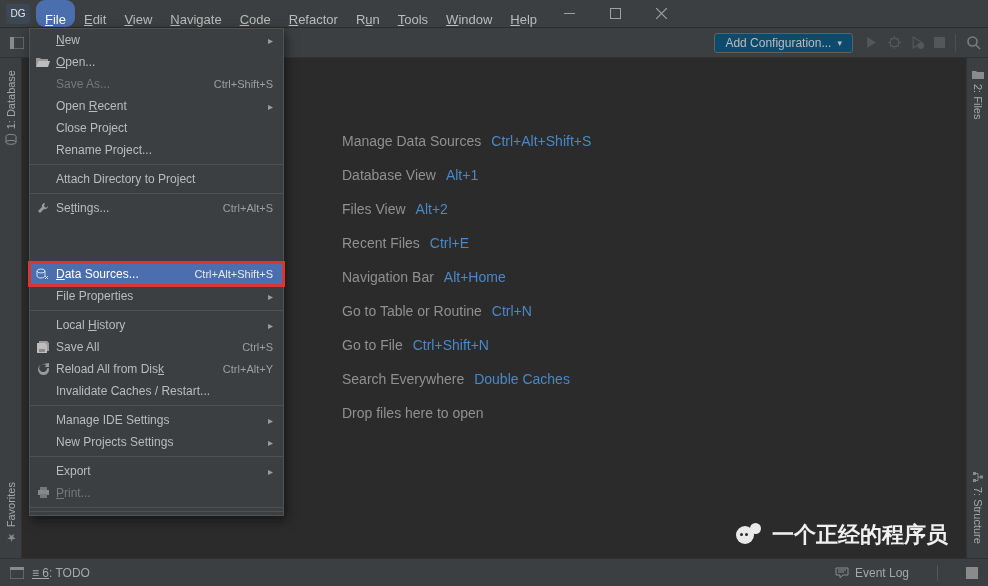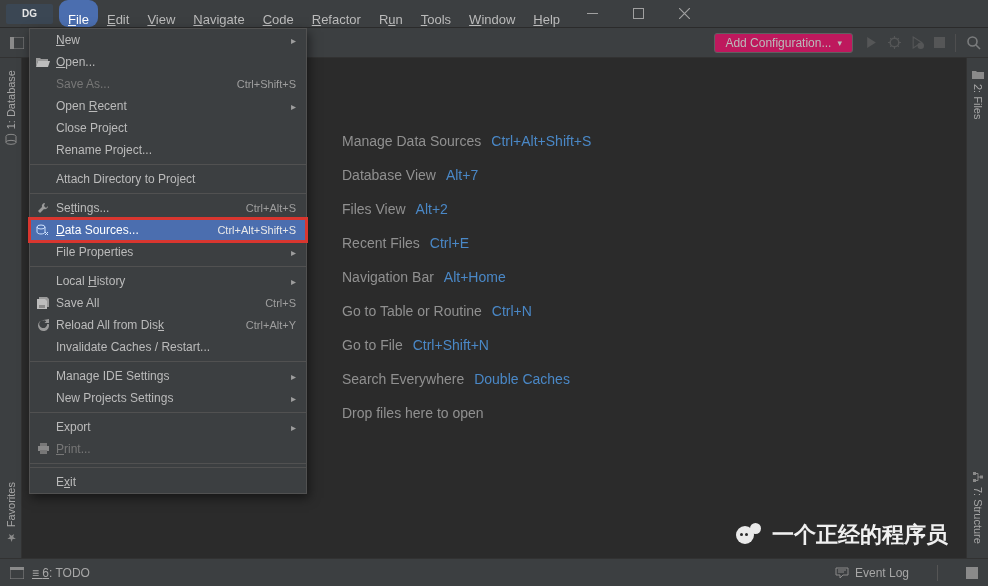--- a/index.html
+++ b/index.html
@@ -1,34 +1,34 @@
 <!DOCTYPE html>
 <html><head>
 <meta charset="utf-8">
 <style>
   * { box-sizing: border-box; margin: 0; padding: 0; font-family: "Segoe UI", Arial, sans-serif; }
   body { width: 988px; height: 586px; background: #2b2b2b; color: #bbbbbb; overflow: hidden; position: relative; font-size: 13px; }
 
   
   .titlebar { height: 28px; background: #3c3f41; display: flex; align-items: center; border-bottom: 1px solid #2b2b2b; }
-  .logo { width: 47px; height: 20px; background: #3b4754; color: #e6e6e6; font-size: 10px; font-weight: bold; display: flex; align-items: center; justify-content: center; border-radius: 2px; margin: 16px 6px; }
+  .logo { width: 24px; height: 20px; background: #3b4754; color: #e6e6e6; font-size: 10px; font-weight: normal; display: flex; align-items: center; justify-content: center; border-radius: 2px; margin: 16px 6px; }
   .menubar { display: flex; align-items: center; height: 100%; }
   .menuitem { padding: 0 9px; height: 100%; display: flex; align-items: flex-end; cursor: default; color: #bbbbbb; border-radius: 9px; }
   .menuitem u { text-decoration: underline; }
   .menuitem.active { background: #4b6eaf; color: #ffffff; }
   .title-text { flex: 1; text-align: left; padding-left: 40px; color: #8a8a8a; }
   .winctrls { display: flex; height: 100%; }
   .winctrl { width: 46px; display: flex; align-items: center; justify-content: center; color: #a0a0a0; }
   .winctrl svg { width: 11px; height: 11px; }
 
   
   .toolbar { height: 30px; background: #3c3f41; display: flex; align-items: center; border-bottom: 1px solid #323232; padding: 0 6px; }
   .tool-left { width: 22px; display: flex; justify-content: center; }
   .tool-spacer { flex: 1; }
-  .addconf { background: #be185d; border: 1px solid #5e6060; color: #bbbbbb; padding: 2px 10px; border-radius: 3px; display: flex; align-items: center; gap: 6px; font-size: 12px; }
+  .addconf { background: #0c4a6e; border: 1px solid #5e6060; color: #bbbbbb; padding: 2px 10px; border-radius: 3px; display: flex; align-items: center; gap: 6px; font-size: 12px; }
   .tool-icons { display: flex; align-items: center; gap: 10px; margin-left: 12px; color: #6f6f6f; }
   .tool-icons span, .tool-icons svg { opacity: .7; }
   .search-icon svg { width: 16px; height: 16px; }
 
   
   .leftgutter { position: absolute; left: 0; top: 58px; bottom: 28px; width: 22px; background: #3c3f41; border-right: 1px solid #323232; display: flex; flex-direction: column; align-items: center; padding-top: 6px; gap: 10px; }
   .vtab { writing-mode: vertical-rl; transform: rotate(180deg); font-size: 11px; color: #a7a7a7; padding: 6px 2px; display: flex; align-items: center; gap: 4px; }
   .fav { margin-top: auto; margin-bottom: 8px; }
   .star { color: #8a8a8a; }
 
@@ -38,29 +38,29 @@
   .rightgutter .bot { margin-top: auto; margin-bottom: 8px; }
 
   
   .main { position: absolute; left: 22px; right: 22px; top: 58px; bottom: 28px; background: #2b2b2b; }
   .welcome { position: absolute; left: 320px; top: 75px; width: 500px; }
   .wline { display: flex; gap: 10px; margin-bottom: 18px; font-size: 14px; }
   .wlabel { color: #909090; }
   .wshort { color: #4a88c7; }
 
   
-  .dropdown { position: absolute; left: 29px; top: 28px; width: 278px; background: #3c3f41; border: 1px solid #515151; box-shadow: 2px 4px 10px rgba(0,0,0,.5); z-index: 10; }
+  .dropdown { position: absolute; left: 29px; top: 28px; width: 255px; background: #3c3f41; border: 1px solid #515151; box-shadow: 2px 4px 10px rgba(0,0,0,.5); z-index: 10; }
   .dd-item { height: 22px; display: flex; align-items: center; padding: 0 10px 0 26px; position: relative; color: #bbbbbb; font-size: 12px; }
   .dd-item u { text-decoration: underline; }
   .dd-item.disabled { color: #777777; }
   .dd-item .ico { position: absolute; left: 5px; width: 16px; display: flex; justify-content: center; }
   .dd-item .shortcut { margin-left: auto; color: #9e9e9e; font-size: 11px; }
   .dd-item .arrow { margin-left: auto; color: #9e9e9e; font-size: 10px; }
   .dd-sep { height: 1px; background: #515151; margin: 3px 0; }
-  .dd-item.highlight { background: #4b6eaf; color: #ffffff; }
+  .dd-item.highlight { background: #4b6eaf; color: #ffffff; margin-top: 44px; }
   .dd-item.highlight .shortcut { color: #e8e8e8; }
   .dd-item.redbox { outline: 3px solid #d9362f; outline-offset: -1px; }
 
   
   .statusbar { position: absolute; left: 0; right: 0; bottom: 0; height: 28px; background: #3c3f41; border-top: 1px solid #323232; display: flex; align-items: center; padding: 0 10px; font-size: 12px; color: #a7a7a7; }
   .statusbar .sb-left { display:flex; align-items:center; gap:8px; }
   .statusbar .sb-right { margin-left: auto; display:flex; align-items:center; gap:22px; }
   .statusbar .sep { width:1px; height:16px; background:#555; margin:0 6px; }
 
   
@@ -214,21 +214,21 @@
 </div>
 
 <div class="main">
   <div class="welcome">
     <div class="wline">
         <span class="wlabel">Manage Data Sources</span>
         <span class="wshort">Ctrl+Alt+Shift+S</span>
       </div>
     <div class="wline">
         <span class="wlabel">Database View</span>
-        <span class="wshort">Alt+7</span>
+        <span class="wshort">Alt+1</span>
       </div>
     <div class="wline">
         <span class="wlabel">Files View</span>
         <span class="wshort">Alt+2</span>
       </div>
     <div class="wline">
         <span class="wlabel">Recent Files</span>
         <span class="wshort">Ctrl+E</span>
       </div>
     <div class="wline">
@@ -357,23 +357,20 @@
         <svg width="13" height="12" viewBox="0 0 13 12">
           <rect x="3" y="0" width="7" height="3" fill="#777"></rect>
           <rect x="1" y="3" width="11" height="5" fill="#888"></rect>
           <rect x="3" y="7" width="7" height="4" fill="#777"></rect>
         </svg>
       </span>
       <span><u>P</u>rint...</span>
     </div>
   <div class="dd-sep"></div>
   <div class="dd-sep"></div>
-  <div class="dd-item">
-      <span>E<u>x</u>it</span>
-    </div>
 </div>
 
 <div class="statusbar">
   <div class="sb-left">
     <span>
         <svg width="14" height="12" viewBox="0 0 14 12">
           <rect x="0" y="0" width="14" height="12" fill="none" stroke="#8a8a8a"></rect>
           <rect x="0" y="0" width="14" height="3" fill="#8a8a8a"></rect>
         </svg>
       </span>

